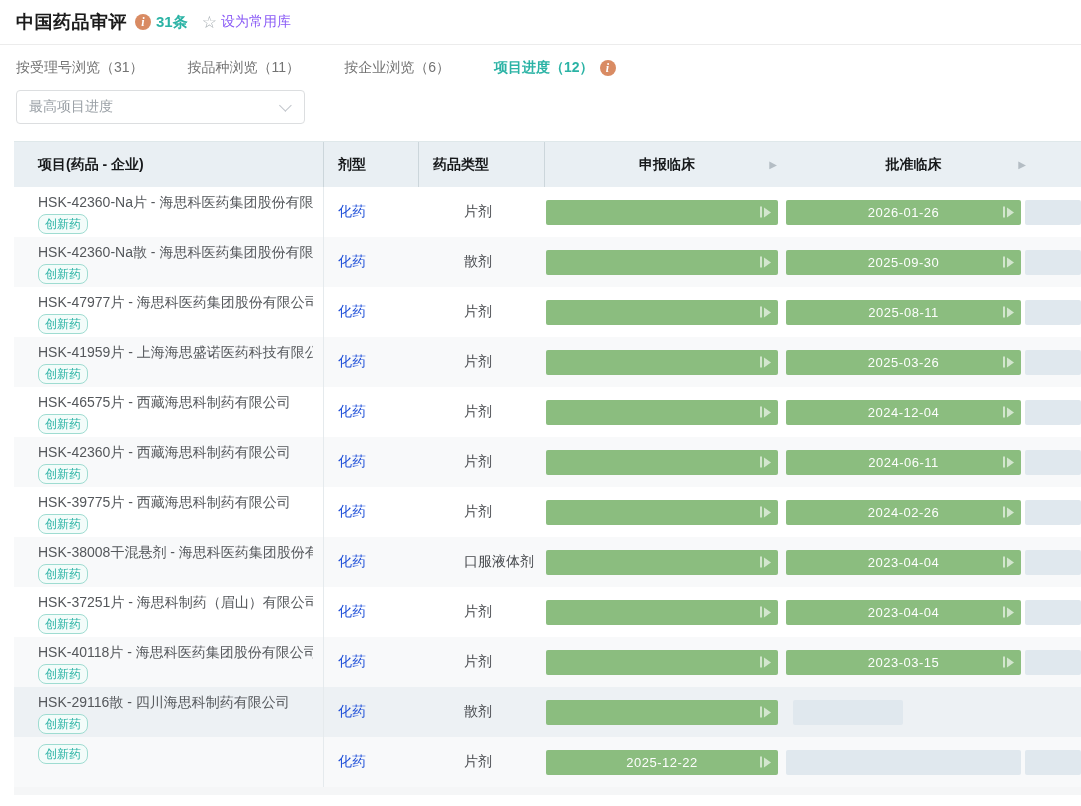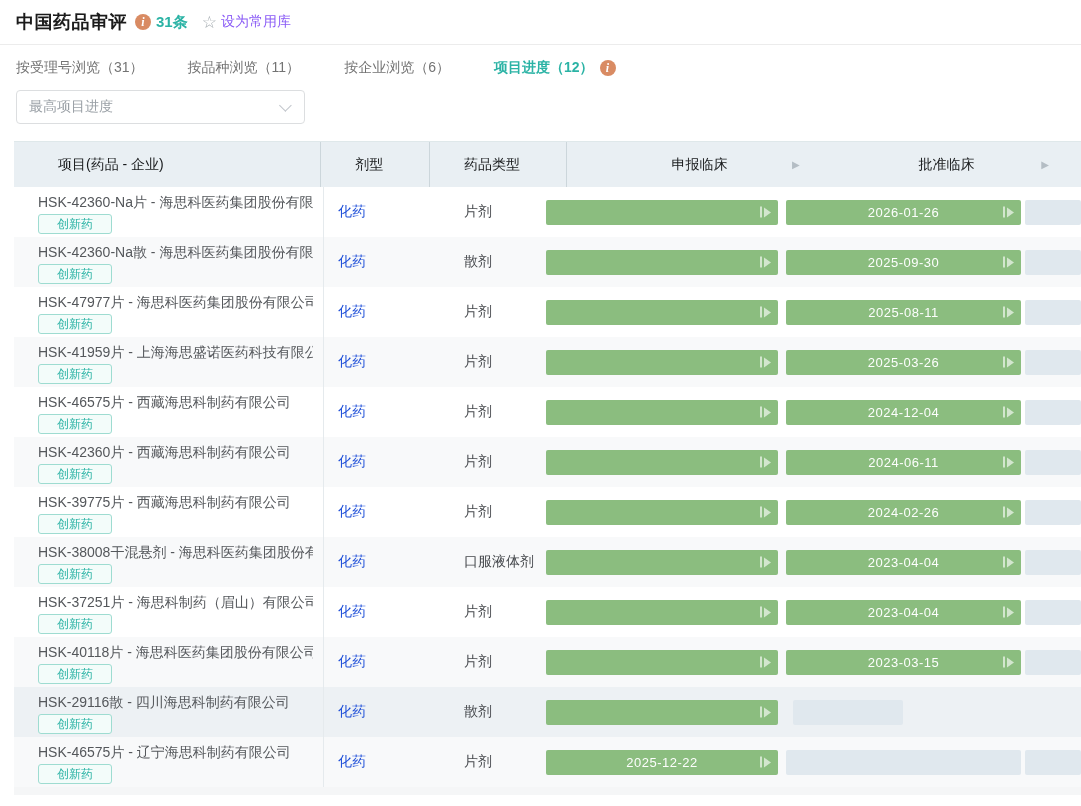--- a/index.html
+++ b/index.html
@@ -29,37 +29,37 @@
   .filter { margin:13px 0 0 16px; width:289px; height:34px; border:1px solid #dcdee0;
     border-radius:4px; display:flex; align-items:center; justify-content:space-between;
     padding:0 12px; cursor:pointer; background:#fff; }
   .filter .ph { font-size:14px; color:#9aa0a6; }
   .chev { width:9px; height:9px; border-left:1.5px solid #c2c6cc; border-bottom:1.5px solid #c2c6cc;
     transform:rotate(-45deg) translateY(-3px); }
 
   
   .table { margin:17px 0 0 14px; width:1067px; overflow:hidden; border-top:1px solid #dfe8ea; }
   .thead { display:flex; height:45px; background:#e9eff3; align-items:stretch; }
-  .th { display:flex; align-items:center; font-size:14px; font-weight:normal; color:#17191b;margin-left:20px; }
+  .th { display:flex; align-items:center; font-size:14px; font-weight:bold; color:#17191b; }
   .th-name { width:310px; padding-left:24px; border-right:1px solid #ccd6db; }
   .th-type { width:126px; padding-left:14px; border-right:1px solid #ccd6db; }
   .th-form { width:95px;  padding-left:14px; border-right:1px solid #ccd6db; }
   .th-stage { position:relative; justify-content:center; }
   .th-apply { width:244px; }
   .th-approve { width:249px; }
   .th-next { flex:1; }
   .harrow { position:absolute; right:12px; color:#b4bdc4; font-size:10px; cursor:pointer; }
 
   .trow { display:flex; height:50px; background:#fff; }
   .trow.even { background:#f8f9fa; }
   .trow.hl { background:#edf1f4; }
   .c-name { width:310px; padding:5px 10px 0 24px; border-right:1px solid #e5eaed; overflow:hidden; }
   .pname { font-size:14px; color:#54575b; white-space:nowrap; overflow:hidden; line-height:20px; }
-  .badge { display:inline-block; margin-top:2px; font-size:12px; line-height:16px; padding:1px 18px;
-    color:#2bb3a5; background:#f3fcfa; border:1px solid #9edcd1; border-radius:3px; }
+  .badge { display:inline-block; margin-top:2px; font-size:12px; line-height:16px; padding:1px 6px;
+    color:#2bb3a5; background:#f3fcfa; border:1px solid #9edcd1; border-radius:8px; }
   .c-type { width:126px; padding-left:14px; font-size:14px; color:#1d4ed8; display:flex; align-items:center; }
   .c-form { width:95px; padding-left:14px; font-size:14px; color:#45484c; display:flex; align-items:center; }
   .c-gantt { flex:1; display:flex; align-items:center; overflow:hidden; }
   .stage { height:50px; display:flex; align-items:center; }
   .st-0 { width:244px; } .st-1 { width:249px; } .st-2 { flex:1; min-width:60px; }
   .bar { position:relative; height:25px; border-radius:2px; display:flex; align-items:center;
     justify-content:center; cursor:pointer; }
   .st-0 .bar { width:232px; margin-left:1px; }
   .st-1 .bar { width:235px; margin-left:7px; }
   .st-2 .bar { width:110px; margin-left:4px; }
@@ -488,21 +488,20 @@
         <div class="bar pending">
           <span class="bdate"></span>
 
         </div>
       </div>
     </div>
   </div>
 
   <div class="trow even">
     <div class="c-name">
-      <div class="pname">HSK-46575片 - 辽宁海思科制药有限公司</div>
       <span class="badge">创新药</span>
     </div>
     <div class="c-type">化药</div>
     <div class="c-form">片剂</div>
     <div class="c-gantt">
       <div class="stage st-0">
         <div class="bar done">
           <span class="bdate">2025-12-22</span>
           <span class="arrow">
                 <i class="ab"></i>

